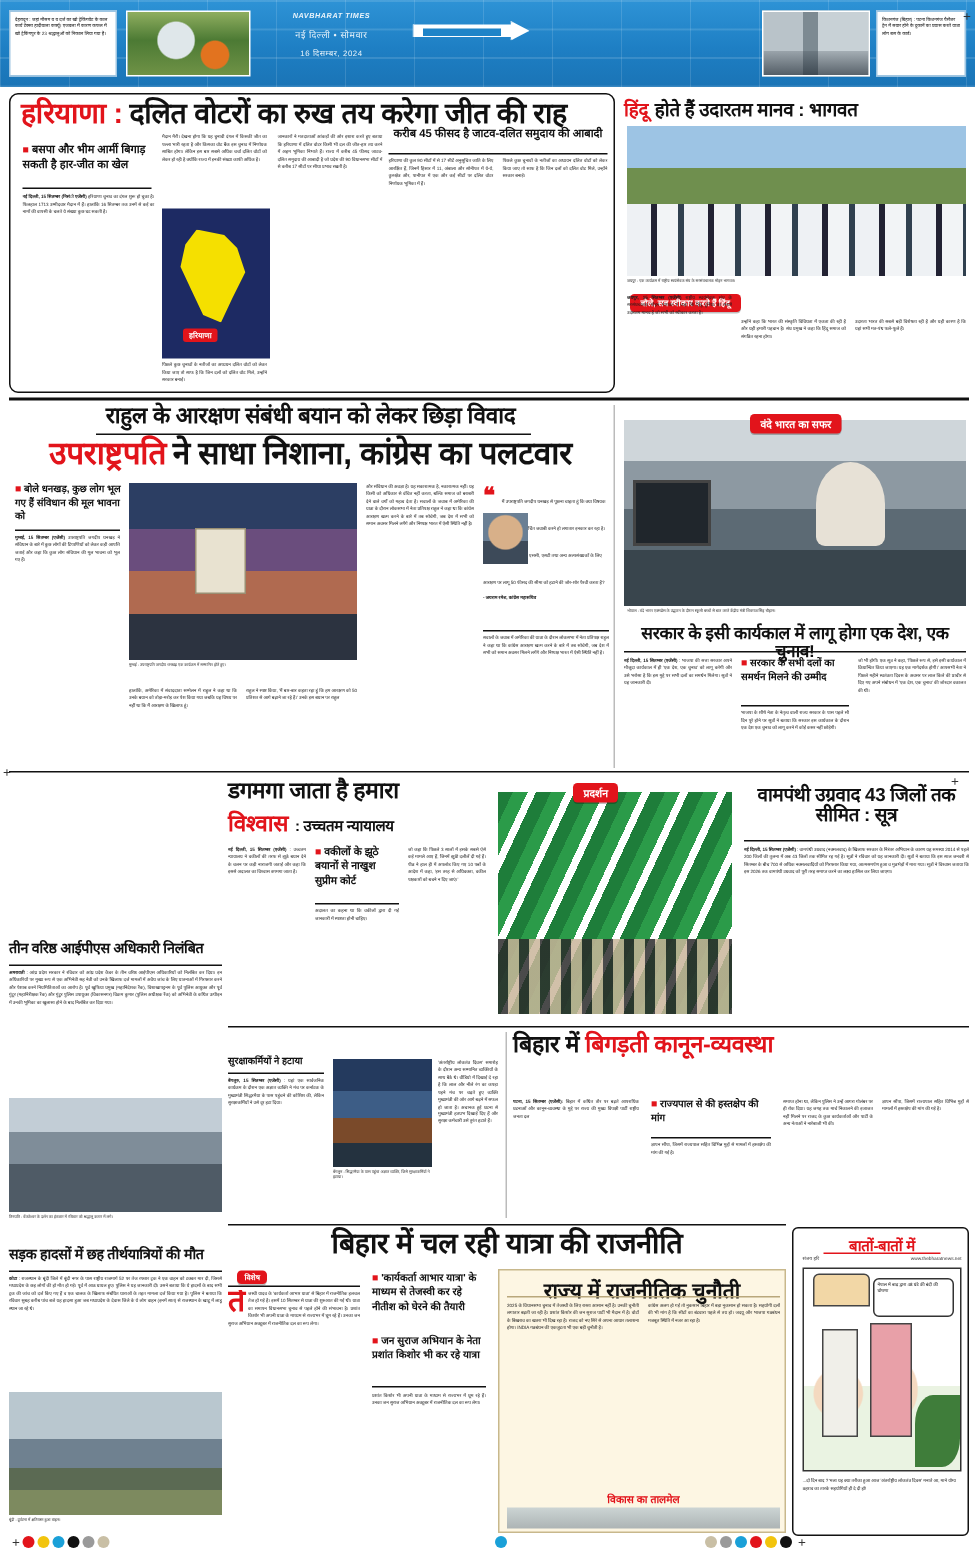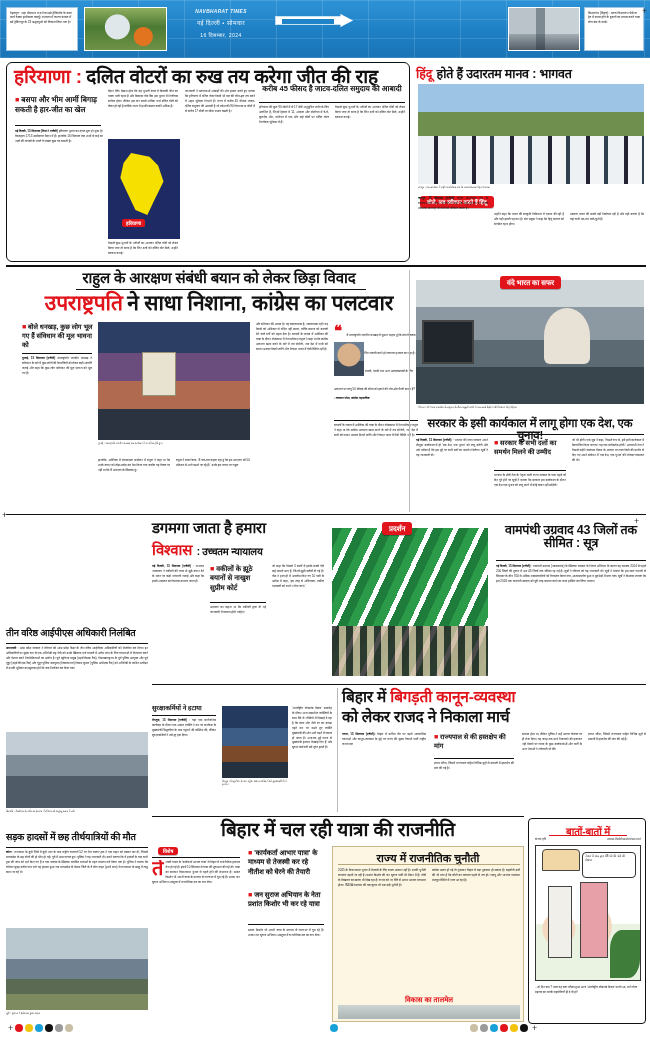--- a/index.html
+++ b/index.html
@@ -126,21 +126,21 @@
     box-shadow:0 1px 0 rgba(0,0,0,.25); white-space:nowrap;
   }
   .tag-white {
     position:absolute; background:#fff; border:1px solid #111; color:#111;
     font-weight:700; font-size:7px; padding:1px 6px; border-radius:3px; white-space:nowrap;
   }
 
   .quote-mark { color:#e2141b; font-size:15px; font-weight:700; line-height:.6; }
 
   .box-tan { background:#fdf6e3; border:1px solid #c8b88c; }
-  .box-title { text-align:center; font-weight:700; font-size:11px; color:#111; }
+  .box-title { text-align:center; font-weight:700; font-size:14px; color:#111; }
 
   .dropcap {
     float:left; font-size:20px; font-weight:700; line-height:.86;
     color:#e2141b; margin:0 2px 0 0;
   }
 
   
   .colorbar { position:absolute; display:flex; gap:2px; align-items:center; }
   .colorbar i { display:block; width:8px; height:8px; border-radius:50%; }
 
@@ -243,21 +243,21 @@
       <span>उन्होंने कहा कि भारत की संस्कृति विविधता में एकता की रही है और यही हमारी पहचान है। संघ प्रमुख ने कहा कि हिंदू समाज को संगठित रहना होगा।</span>
     </div>
     <div class="body-col" style="position:absolute;left:156px;top:150px;width:74px;height:46px;">
       <span>उदारता भारत की सबसे बड़ी विशेषता रही है और यही कारण है कि यहां सभी मत-पंथ फले-फूले हैं।</span>
     </div>
 
   </div>
 
   <div class="rule-h" style="left:6px;top:265px;width:640px;height:2px;background:#111;"></div>
 
-  <div class="blk" style="left:20px;top:270px;width:398px;height:242px;">
+  <div class="blk" style="left:8px;top:270px;width:398px;height:242px;">
     <div class="hl" style="position:absolute;left:0;top:0;width:398px;text-align:center;font-size:15px;">राहुल के आरक्षण संबंधी बयान को लेकर छिड़ा विवाद</div>
     <div class="rule-h" style="left:56px;top:19px;width:290px;"></div>
     <div style="position:absolute;left:0;top:22px;width:398px;text-align:center;">
       <span class="hl hl-red" style="font-size:21px;">उपराष्ट्रपति</span>
       <span class="hl" style="font-size:21px;">ने साधा निशाना, कांग्रेस का पलटवार</span>
     </div>
 
     <div class="subhead" style="position:absolute;left:2px;top:52px;width:72px;font-size:6.6px;">
       <span class="bullet">■</span>
       <span>बोले धनखड़, कुछ लोग भूल गए हैं संविधान की मूल भावना को</span>
@@ -418,21 +418,20 @@
       <span>अचानक हुई घटना से मुख्यमंत्री हतप्रभ दिखाई दिए हैं और सुरक्षा कर्मचारी उसे तुरंत हटाते हैं।</span>
     </div>
   </div>
   <div class="rule-v" style="left:337px;top:688px;height:124px;"></div>
 
   <div class="blk" style="left:342px;top:688px;width:304px;height:124px;">
     <div style="position:absolute;left:0;top:0;width:304px;">
       <span class="hl" style="font-size:15.5px;">बिहार में </span>
       <span class="hl hl-red" style="font-size:15.5px;">बिगड़ती कानून-व्यवस्था</span>
     </div>
-    <div class="hl" style="position:absolute;left:0;top:21px;width:304px;font-size:15.5px;">को लेकर राजद ने निकाला मार्च</div>
 
     <div class="body-col" style="position:absolute;left:0;top:44px;width:84px;height:74px;">
       <span class="lead">पटना, 15 सितम्बर (एजेंसी):</span>
       <span>बिहार में कथित तौर पर बढ़ते आपराधिक घटनाओं और कानून-व्यवस्था के मुद्दे पर राज्य की मुख्य विपक्षी पार्टी राष्ट्रीय जनता दल</span>
     </div>
     <div class="subhead" style="position:absolute;left:92px;top:44px;width:80px;font-size:6.6px;">
       <span class="bullet">■</span>
       <span>राज्यपाल से की हस्तक्षेप की मांग</span>
     </div>
     <div class="rule-h" style="left:92px;top:70px;width:80px;"></div>

